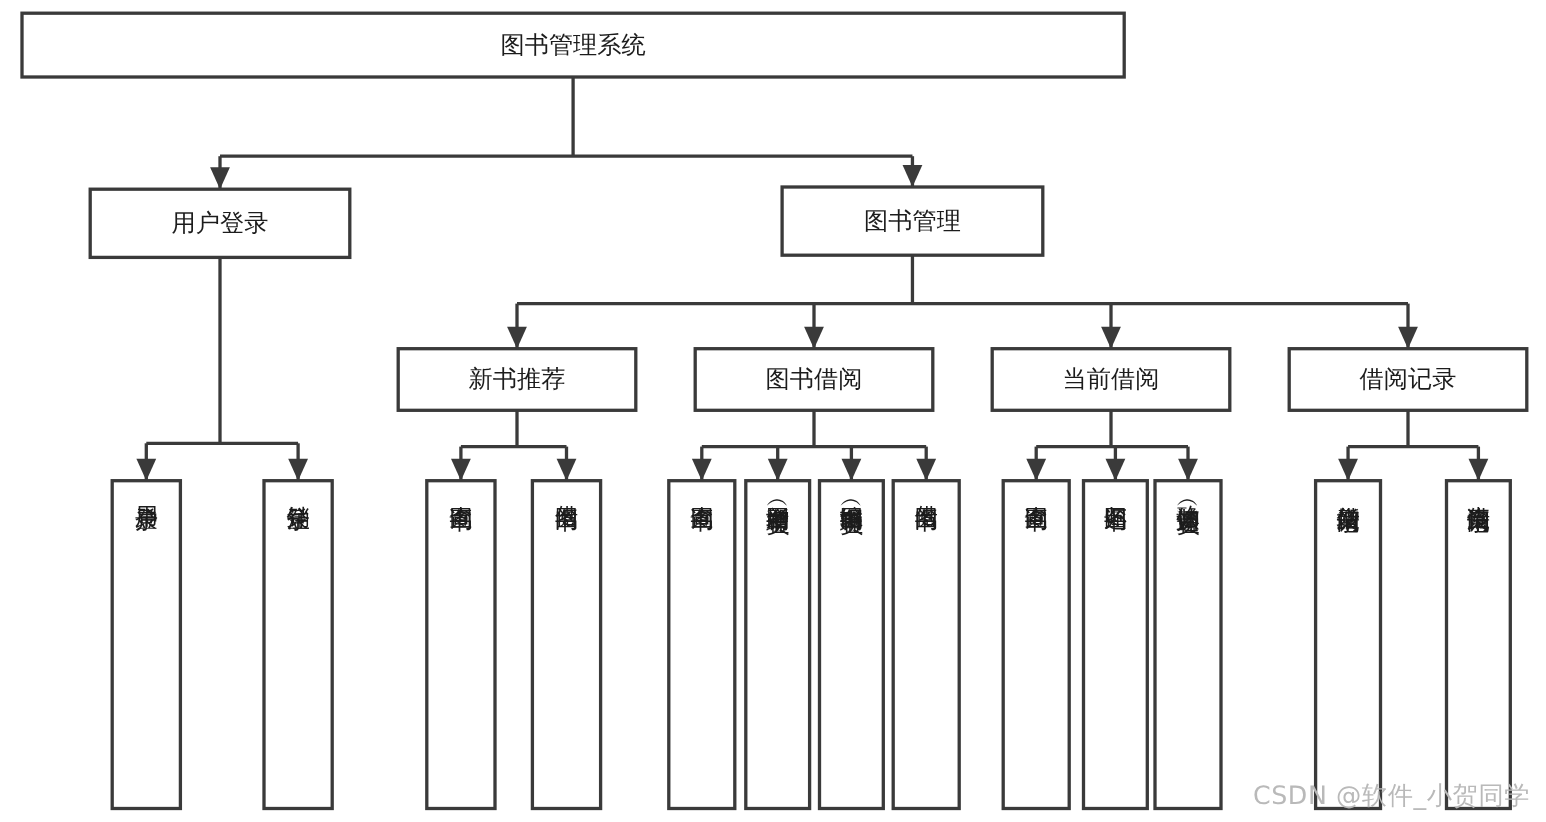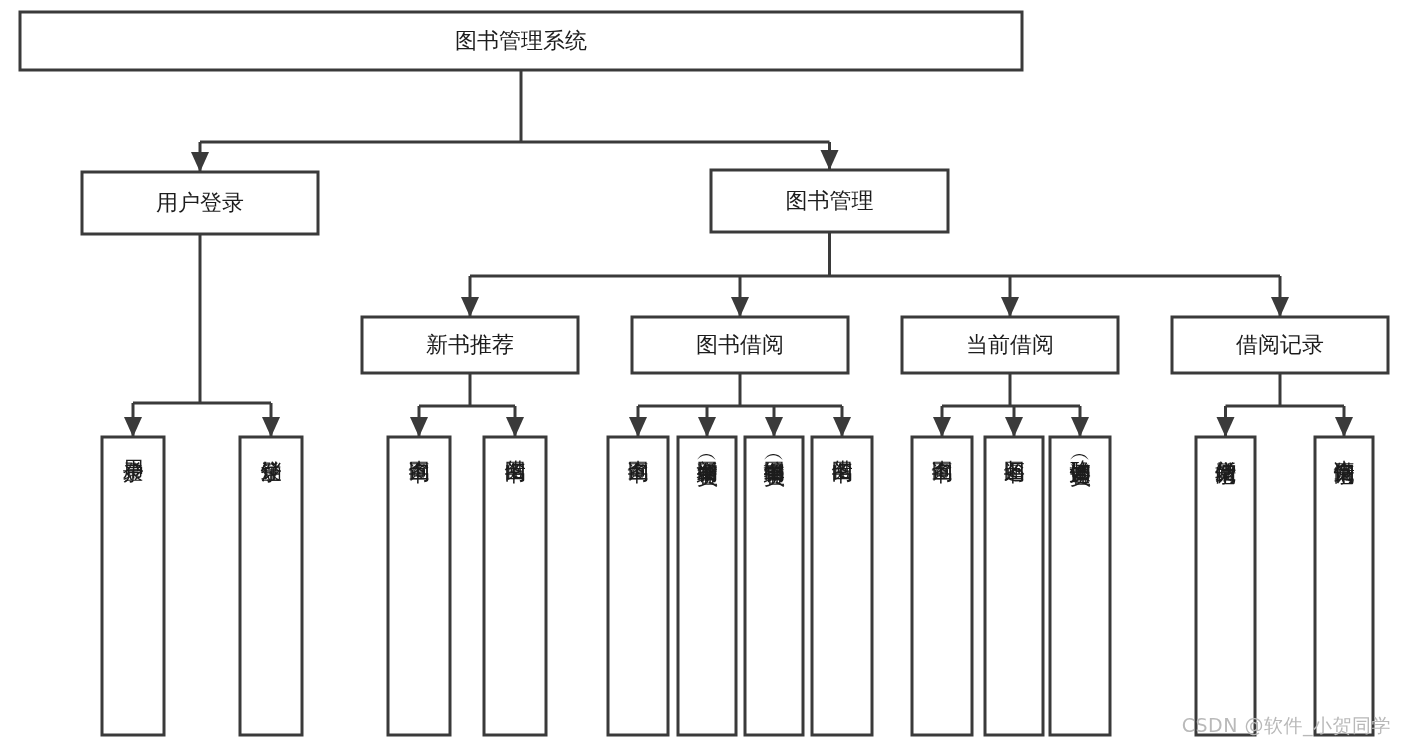--- a/index.html
+++ b/index.html
@@ -63,21 +63,21 @@
     white-space: nowrap;
     letter-spacing: 1px;
     text-align: center;
     pointer-events: none;
   }
   .watermark {
     position: absolute;
     right: 14px;
     bottom: 8px;
     font-family: "DejaVu Sans", "Liberation Sans", sans-serif;
-    font-size: 19px;
+    font-size: 23px;
     color: #b9b9b9;
     white-space: nowrap;
     letter-spacing: 0.5px;
   }
 </style>
 </head>
 <body>
 
 <div id="diagram-root">
 

